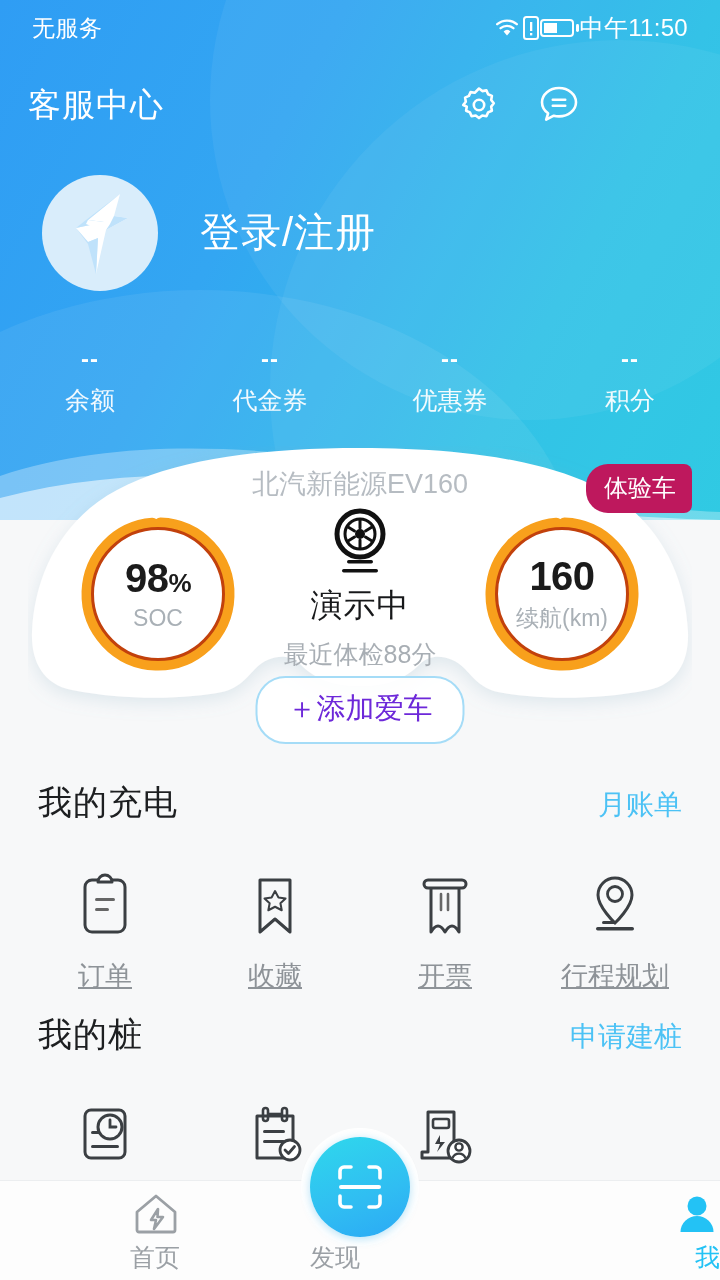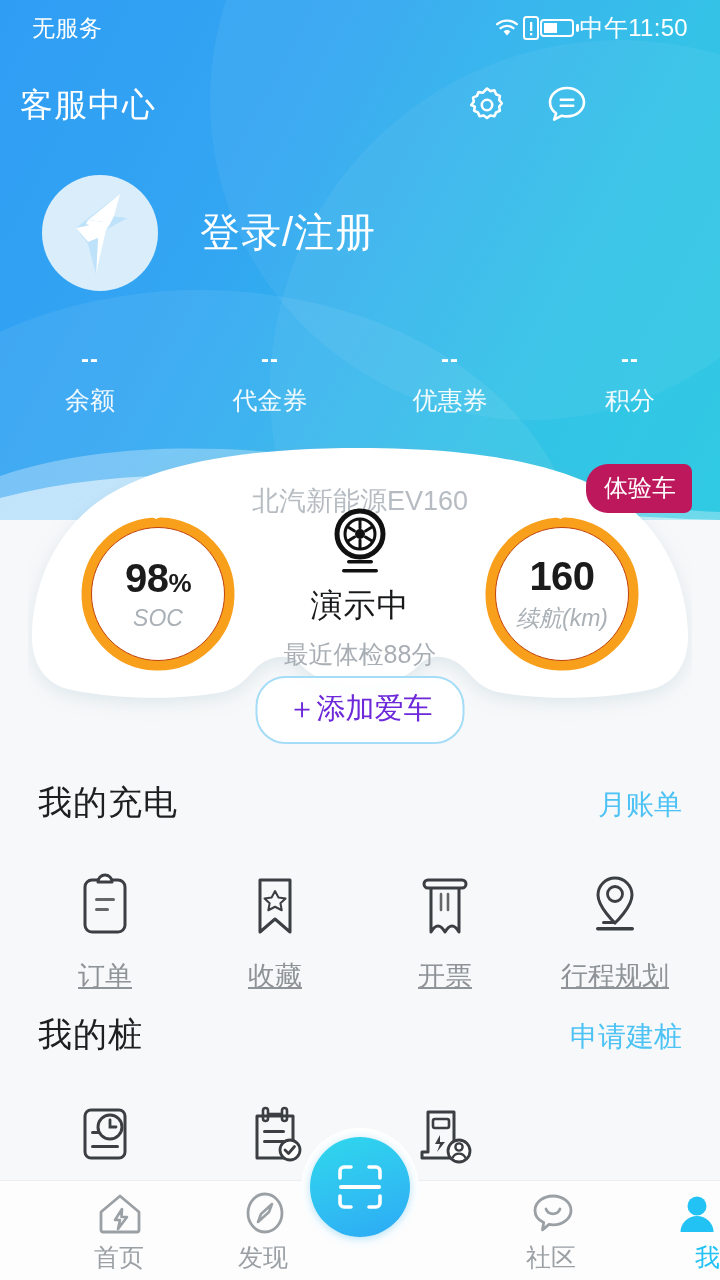--- a/index.html
+++ b/index.html
@@ -43,21 +43,21 @@
     display:flex; align-items:center; padding:0 32px; color:#fff;
     font-size:22px; z-index:6;
   }
   .sb-carrier{ letter-spacing:.5px; font-size:23px; }
   .sb-right{ margin-left:auto; display:flex; align-items:center; }
   .sb-time{ font-size:24px; letter-spacing:.3px; }
 
   
   .titlebar{
     position:absolute; left:0; top:60px; width:610px; height:90px;
-    display:flex; align-items:center; padding:0 20px; z-index:6;
+    display:flex; align-items:center; padding:0 28px; z-index:6;
   }
   .title-text{ color:#fff; font-size:33px; letter-spacing:1px; }
   .title-actions{ margin-left:auto; display:flex; align-items:center; gap:34px; }
   .ico-btn{ width:46px; height:46px; display:flex; align-items:center; justify-content:center; }
 
   
   .profile{
     position:absolute; left:0; top:175px; width:720px; height:115px;
     display:flex; align-items:center; padding:0 42px; z-index:6;
   }
@@ -80,43 +80,43 @@
     color:#fff; font-size:24px; line-height:22px; font-weight:700; letter-spacing:1px;
   }
   .stat-lab{ color:rgba(255,255,255,.93); font-size:25px; margin-top:14px; }
 
   
   .car-card{
     position:absolute; left:28px; top:446px; width:664px; height:292px; z-index:7;
   }
   .car-card svg.shape{ position:absolute; left:0; top:0; }
   .cc-model{
-    position:absolute; left:0; top:37px; width:664px; text-align:center;
+    position:absolute; left:0; top:20px; width:664px; text-align:center;
     color:#b6bcc2; font-size:27px;
   }
   .cc-badge{
     position:absolute; right:0; top:18px;
     background:#be185d; color:#fff; font-size:24px;
     padding:8px 16px 9px 18px; border-radius:22px 8px 8px 22px;
   }
   .ring{
     position:absolute; top:68px; width:160px; height:160px;
   }
   .ring.left{ left:50px; }
   .ring.right{ right:50px; }
   .ring svg{ position:absolute; left:0; top:0; transform:rotate(-90deg); }
   .ring-inner{
     position:absolute; left:50%; top:50%; transform:translate(-50%,-50%);
     width:134px; height:134px; border-radius:50%;
-    background:#fff; border:1px solid #c2410c;
+    background:#fff; border:3px solid #c2410c;
     display:flex; flex-direction:column; align-items:center; justify-content:center;
   }
   .ring-num{ font-size:40px; font-weight:700; color:#1b1b1b; letter-spacing:-.5px; }
   .ring-num .unit{ font-size:26px; font-weight:700; }
-  .ring-lab{ font-size:23px; color:#a9b0b6; margin-top:4px;font-style:italic; }
+  .ring-lab{ font-size:23px; color:#a9b0b6; margin-top:4px; }
 
   .cc-center{
     position:absolute; left:232px; top:62px; width:200px;
     display:flex; flex-direction:column; align-items:center;
   }
   .cc-status{ font-size:32px; color:#17181a; margin-top:4px; letter-spacing:1px; }
   .cc-health{ font-size:25px; color:#a8aeb4; margin-top:10px; }
 
   .add-car{
     position:absolute; left:50%; transform:translateX(-50%); top:230px;
@@ -426,27 +426,20 @@
     <span class="nav-lab">首页</span>
   </div>
   <div class="nav-item">
     <svg width="46" height="44" viewBox="0 0 46 44">
       <ellipse cx="23" cy="22" rx="17" ry="19" fill="none" stroke="#9ba0a5" stroke-width="2.8"></ellipse>
       <path d="M30 13 L19 23 L16 31 L27 21 z" fill="none" stroke="#9ba0a5" stroke-width="2.6" stroke-linejoin="round"></path>
     </svg>
     <span class="nav-lab">发现</span>
   </div>
   <div class="nav-spacer"></div>
-  <div class="nav-item">
-    <svg width="46" height="44" viewBox="0 0 46 44">
-      <path d="M23 5 c9.9 0 18 6.4 18 14.4 0 8-8.1 14.4-18 14.4 -1.4 0-2.7-.1-4-.4 l-6.5 5.4 1.2-7.2 C8.4 29 5 24.6 5 19.4 5 11.4 13.1 5 23 5z" fill="none" stroke="#9ba0a5" stroke-width="2.8" stroke-linejoin="round"></path>
-      <path d="M16 18 a7.5 7.5 0 0 0 14 0" fill="none" stroke="#9ba0a5" stroke-width="2.8" stroke-linecap="round"></path>
-    </svg>
-    <span class="nav-lab">社区</span>
-  </div>
   <div class="nav-item active">
     <svg width="46" height="44" viewBox="0 0 46 44">
       <circle cx="23" cy="15" r="9.5" fill="#23c2f5"></circle>
       <path d="M6.5 41 a16.5 16 0 0 1 33 0 z" fill="#23c2f5"></path>
     </svg>
     <span class="nav-lab">我</span>
   </div>
 </div>
 
 <div class="fab">

